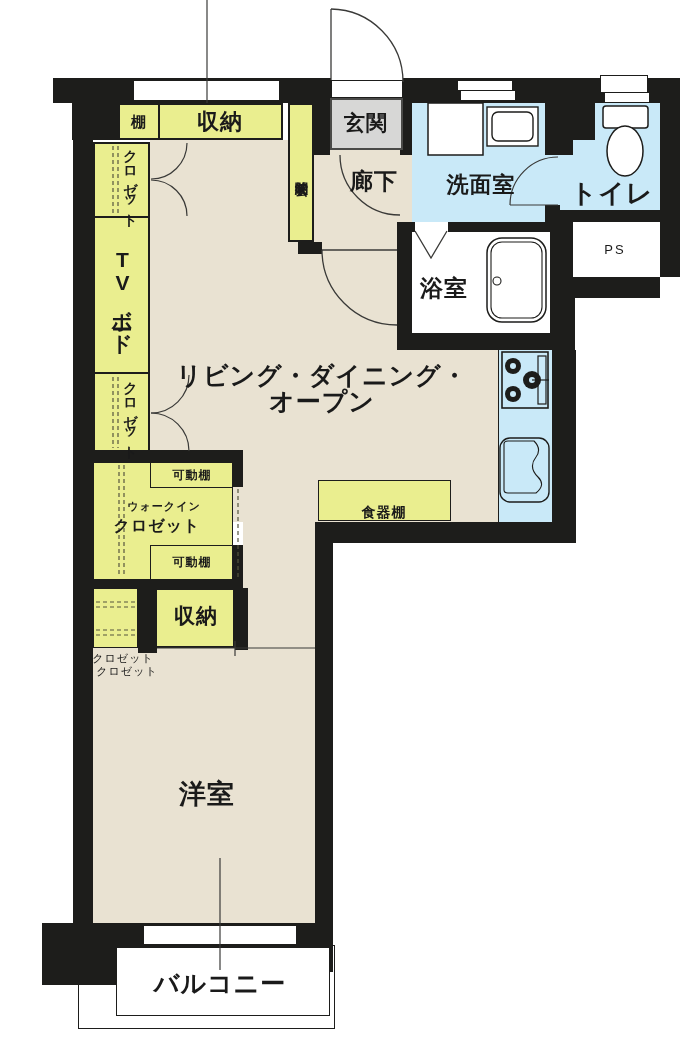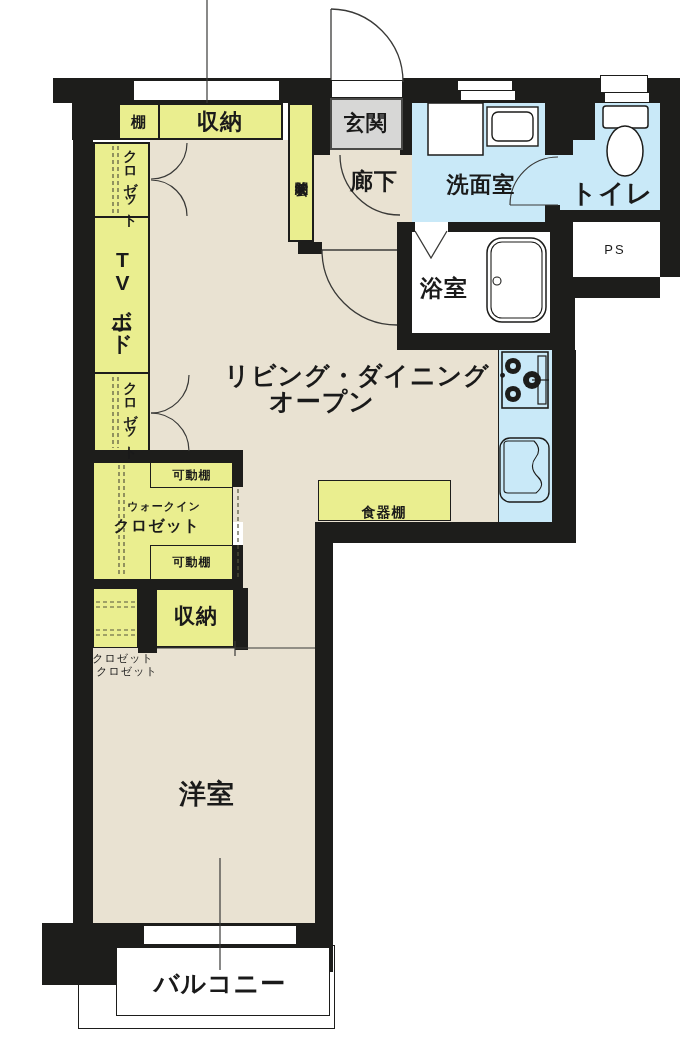--- a/index.html
+++ b/index.html
@@ -193,21 +193,21 @@
   <div class="lbl vtext" style="left:131px;top:180px;font-size:14px;">クロゼット</div>
   <div class="lbl vtext" style="left:122px;top:295px;font-size:21px;">TVボード</div>
   <div class="lbl vtext" style="left:131px;top:412px;font-size:14px;">クロゼット</div>
   <div class="lbl vtext" style="left:301px;top:172px;font-size:13px;">玄関収納</div>
   <div class="lbl" style="left:366px;top:123px;font-size:21px;">玄関</div>
   <div class="lbl" style="left:374px;top:181px;font-size:23px;">廊下</div>
   <div class="lbl" style="left:473px;top:185px;font-size:22px;margin-left:8px;">洗面室</div>
   <div class="lbl" style="left:612px;top:193px;font-size:26px;">トイレ</div>
   <div class="lbl" style="left:615px;top:249px;font-size:13px;font-weight:500;letter-spacing:2px;">PS</div>
   <div class="lbl" style="left:444px;top:288px;font-size:23px;">浴室</div>
-  <div class="lbl" style="left:322px;top:375px;font-size:25px;margin-left:48px;">リビング・ダイニング・</div>
+  <div class="lbl" style="left:322px;top:375px;font-size:25px;">リビング・ダイニング・</div>
   <div class="lbl" style="left:322px;top:401px;font-size:25px;">オープン</div>
   <div class="lbl" style="left:192px;top:475px;font-size:12px;">可動棚</div>
   <div class="lbl" style="left:164px;top:506px;font-size:11px;">ウォークイン</div>
   <div class="lbl" style="left:157px;top:526px;font-size:16px;">クロゼット</div>
   <div class="lbl" style="left:192px;top:562px;font-size:12px;">可動棚</div>
   <div class="lbl" style="left:384px;top:501px;font-size:14px;margin-top:12px;">食器棚</div>
   <div class="lbl" style="left:196px;top:616px;font-size:21px;">収納</div>
   <div class="lbl" style="left:123px;top:658px;font-size:11px;font-weight:500;">クロゼット</div>
   <div class="lbl" style="left:127px;top:671px;font-size:11px;font-weight:500;">クロゼット</div>
   <div class="lbl" style="left:207px;top:780px;font-size:27px;margin-top:14px;">洋室</div>

